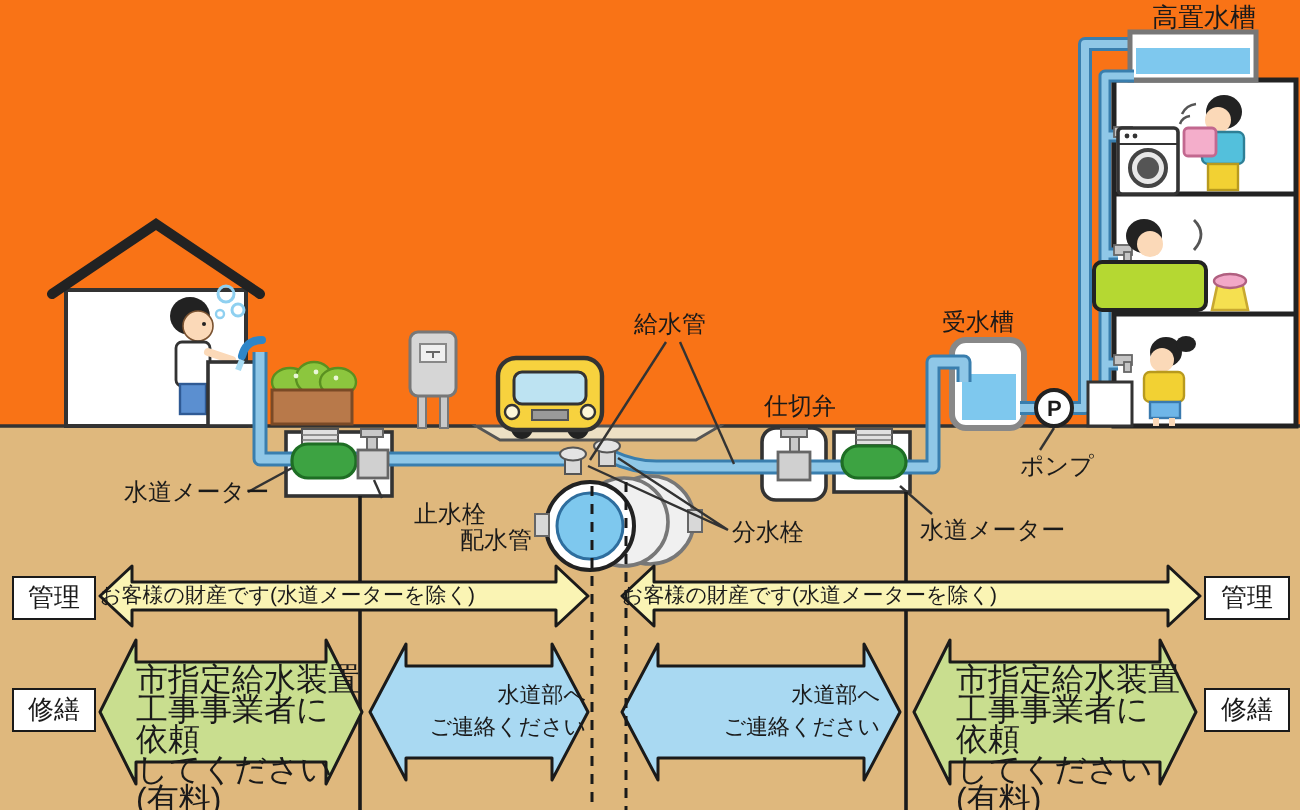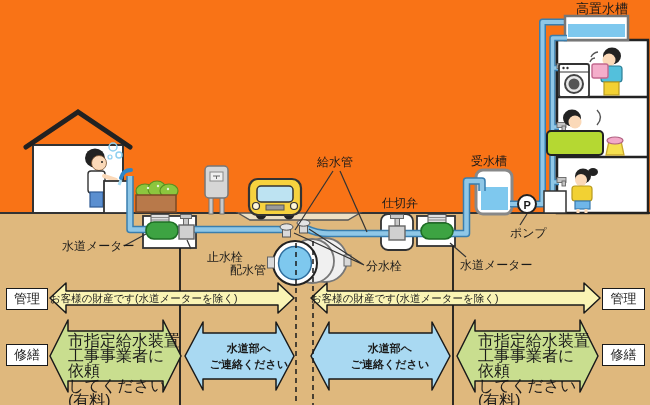--- a/index.html
+++ b/index.html
@@ -11,21 +11,21 @@
   .lbl{position:absolute;font-size:12px;line-height:14px;white-space:nowrap;z-index:5;color:#1a1a1a;}
   .lbl.c{text-align:center;}
   .zonebox{
     position:absolute;box-sizing:border-box;background:#fff;border:1.5px solid #1a1a1a;
     font-size:13px;text-align:center;z-index:6;display:flex;align-items:center;justify-content:center;font-family:Liberation Mono, monospace;
   }
   .arrowtext{position:absolute;z-index:6;color:#1a1a1a;}
   .arrowtext.center{}
   .yl{font-size:10.5px;line-height:15px;}
   .gr{font-size:16px;line-height:15px;text-align:left;}
-  .bl{font-size:11px;line-height:16px;text-align:center;font-weight:bold;}
+  .bl{font-size:11px;line-height:16px;text-align:right;}
 </style>
 </head>
 <body>
 
 <div id="stage">
 
 <svg id="scene" width="650" height="405" viewBox="0 0 650 405">
 
   <rect x="0" y="213" width="650" height="192" fill="#DFB87D"></rect>
   <path d="M0,213 H238 M360,213 H650" stroke="#333" stroke-width="1.8" fill="none"></path>

